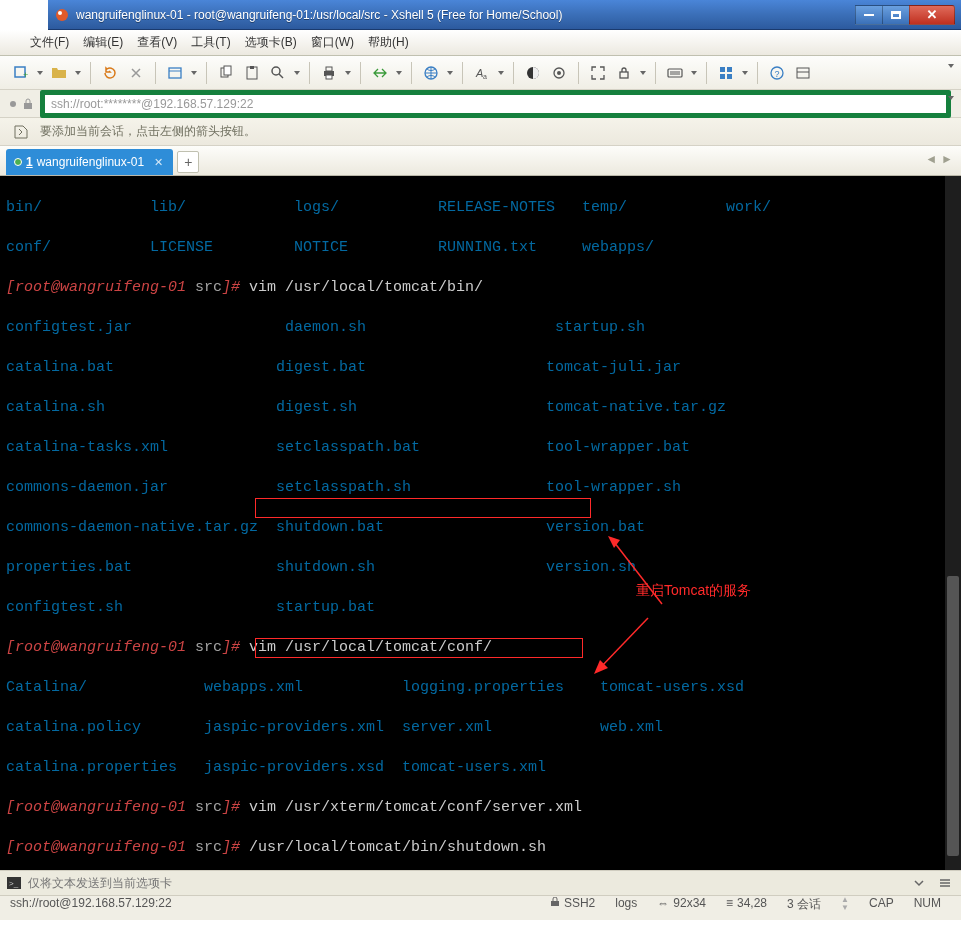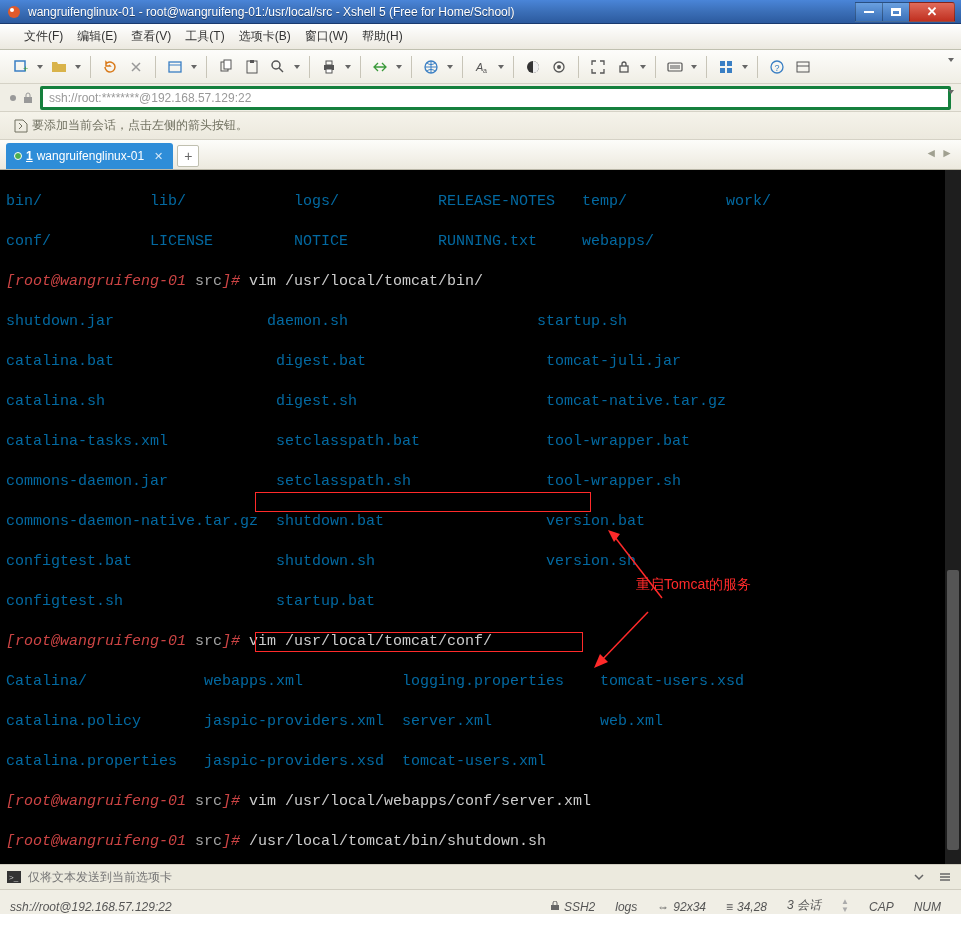--- a/index.html
+++ b/index.html
@@ -1,40 +1,40 @@
 <!DOCTYPE html>
 <html><head>
 <meta charset="utf-8">
 <style>
 * { margin:0; padding:0; box-sizing:border-box; }
 body { width:961px; height:929px; font-family:"Microsoft YaHei",Tahoma,sans-serif; font-size:12px; background:#fff; overflow:hidden; }
-.titlebar { height:24px; background:linear-gradient(#4a85d8,#3b6fb8 50%,#2c5a9e); display:flex; align-items:center; padding:0 6px; color:#fff; border-bottom:1px solid #1a3a6e; }
+.titlebar { height:30px; background:linear-gradient(#4a85d8,#3b6fb8 50%,#2c5a9e); display:flex; align-items:center; padding:0 6px; color:#fff; border-bottom:1px solid #1a3a6e;margin-left:48px; }
 .titlebar .icon { width:16px; height:16px; margin-right:6px; }
 .titlebar .icon svg { width:16px; height:16px; }
 .titlebar .title { flex:1; color:#fff; text-shadow:0 1px 0 rgba(0,0,0,.4); }
 .win-btns { display:flex; height:20px; }
 .win-btn { width:28px; height:20px; border:1px solid rgba(0,0,0,.3); margin-left:-1px; display:flex; align-items:center; justify-content:center; background:linear-gradient(#6aa0e0,#3a70b8); cursor:pointer; }
 .win-btn.min div { width:10px; border-top:2px solid #fff; }
 .win-btn.max div { width:10px; height:8px; border:2px solid #fff; border-top-width:3px; }
 .win-btn.close { background:linear-gradient(#e06b5b,#c03020); width:46px; border-top-right-radius:3px; }
 .win-btn.close div { color:#fff; font-size:13px; font-weight:bold; }
-.menubar { height:26px; background:linear-gradient(#fff,#ece9e0); border-bottom:1px solid #c0c0b0; display:flex; align-items:center; padding:0 24px; gap:14px; color:#333; }
+.menubar { height:26px; background:linear-gradient(#fff,#ece9e0); border-bottom:1px solid #c0c0b0; display:flex; align-items:center; padding:0 30px; gap:14px; color:#333; }
 .menubar span { cursor:pointer; }
 .toolbar { height:34px; background:linear-gradient(#fdfdfb,#f0eee5); border-bottom:1px solid #d5d2c6; display:flex; align-items:center; padding:0 10px; gap:4px; position:relative; }
 .tb-ico { width:22px; height:22px; display:flex; align-items:center; justify-content:center; cursor:pointer; border-radius:2px; }
 .tb-ico svg { width:16px; height:16px; fill:#555; }
 .tb-dd { width:8px; display:flex; align-items:center; justify-content:center; cursor:pointer; }
 .tb-dd::after { content:""; border-left:3px solid transparent; border-right:3px solid transparent; border-top:4px solid #666; }
 .tb-sep { width:1px; height:22px; background:#c8c5b8; margin:0 4px; }
 .addrbar { height:28px; background:#f0eee5; border-bottom:1px solid #d5d2c6; display:flex; align-items:center; padding:0 10px; color:#8a8a8a; gap:6px; position:relative; }
 .addrbar .lock { width:12px; height:12px; }
 .addrbar .lock svg { width:12px; height:12px; fill:#999; }
 .addrbar .bullet { width:6px; height:6px; background:#999; border-radius:50%; }
-.addrbar .addr { flex:1; border:3px solid #15803d; background:#fff; padding:2px 6px; color:#999; border-radius:2px; }
-.hintbar { height:28px; background:linear-gradient(#f5f3ea,#ece9de); border-bottom:1px solid #d5d2c6; display:flex; align-items:center; padding:0 14px; color:#707060; gap:4px; }
+.addrbar .addr { flex:1; border:5px solid #15803d; background:#fff; padding:2px 6px; color:#999; border-radius:2px; }
+.hintbar { height:28px; background:linear-gradient(#f5f3ea,#ece9de); border-bottom:1px solid #d5d2c6; display:flex; align-items:center; padding:0 14px; color:#707060; gap:12px; }
 .hintbar svg { width:14px; height:14px; fill:#707060; }
 .tabstrip { height:30px; background:linear-gradient(#fdfdfa,#ece9de); border-bottom:1px solid #bab7a8; display:flex; align-items:flex-end; padding:0 6px; position:relative; }
 .tab { height:26px; background:#2e8dd8; color:#fff; display:flex; align-items:center; padding:0 10px 0 8px; border-radius:3px 3px 0 0; font-size:12px; gap:4px; cursor:pointer; }
 .tab .dot { width:8px; height:8px; background:#4caf50; border-radius:50%; border:1px solid #fff; }
 .tab .num { font-weight:bold; text-decoration:underline; }
 .tab .close { margin-left:6px; cursor:pointer; font-size:11px; opacity:.8; }
 .tab-add { width:22px; height:22px; margin-left:4px; margin-bottom:2px; background:#fff; border:1px solid #c0c0b0; border-radius:2px; display:flex; align-items:center; justify-content:center; cursor:pointer; color:#666; font-size:14px; }
 .tabstrip .nav { position:absolute; right:8px; top:6px; display:flex; gap:4px; color:#a0a090; }
 .tabstrip .nav span { cursor:pointer; font-size:12px; }
 .terminal { background:#000; color:#ccc; font-family:Consolas,"Courier New",monospace; font-size:15px; line-height:20px; height:694px; overflow:hidden; position:relative; white-space:pre; padding:2px 6px; }
@@ -46,21 +46,21 @@
 .terminal .arrow { position:absolute; pointer-events:none; }
 .terminal .arrow svg { overflow:visible; }
 .terminal .scroll { position:absolute; right:0; top:0; width:16px; height:100%; background:#1e1e1e; }
 .terminal .scroll .thumb { position:absolute; left:2px; width:12px; background:#555; border-radius:2px; }
 .input-line { height:26px; background:#eceade; border-top:1px solid #d0cdc0; border-bottom:1px solid #d0cdc0; display:flex; align-items:center; padding:0 6px; gap:6px; }
 .input-line .termico { width:16px; height:16px; }
 .input-line .termico svg { width:16px; height:16px; fill:#666; }
 .input-line input { flex:1; border:none; background:#eceade; color:#be185d; font-size:12px; outline:none; }
 .input-line .rb { width:20px; height:20px; display:flex; align-items:center; justify-content:center; cursor:pointer; }
 .input-line .rb svg { width:14px; height:14px; fill:#666; }
-.status { height:24px; background:#f0eee5; display:flex; align-items:flex-end; padding:0 10px; color:#555; font-size:12px;font-style:italic; }
+.status { height:24px; background:#f0eee5; display:flex; align-items:flex-start; padding:0 10px; color:#555; font-size:12px; }
 .status .left { flex:1; }
 .status .sect { margin:0 10px; display:flex; align-items:center; gap:4px; }
 .status .lock svg { width:10px; height:10px; fill:#666; }
 .status .arrows { display:flex; flex-direction:column; font-size:8px; color:#aaa; line-height:8px; }
 </style>
 </head>
 <body>
 
 <div class="titlebar">
   <span class="icon">
@@ -271,45 +271,45 @@
   </div>
 </div>
 
 <div class="terminal">
 <span class="p1">bin/            lib/            logs/           RELEASE-NOTES   temp/           work/</span>
 
 <span class="p1">conf/           LICENSE         NOTICE          RUNNING.txt     webapps/</span>
 
 <span class="prompt"><span class="a">[root@wangruifeng-01 </span><span class="b">src</span><span class="a">]# </span></span><span>vim /usr/local/tomcat/bin/</span>
 
-<span class="p1">shutdown.jar                 daemon.sh                     startup.sh</span>
+<span class="p1">configtest.jar                 daemon.sh                     startup.sh</span>
 
 <span class="p1">catalina.bat                  digest.bat                    tomcat-juli.jar</span>
 
 <span class="p1">catalina.sh                   digest.sh                     tomcat-native.tar.gz</span>
 
 <span class="p1">catalina-tasks.xml            setclasspath.bat              tool-wrapper.bat</span>
 
 <span class="p1">commons-daemon.jar            setclasspath.sh               tool-wrapper.sh</span>
 
 <span class="p1">commons-daemon-native.tar.gz  shutdown.bat                  version.bat</span>
 
-<span class="p1">configtest.bat                shutdown.sh                   version.sh</span>
+<span class="p1">properties.bat                shutdown.sh                   version.sh</span>
 
 <span class="p1">configtest.sh                 startup.bat</span>
 
 <span class="prompt"><span class="a">[root@wangruifeng-01 </span><span class="b">src</span><span class="a">]# </span></span><span>vim /usr/local/tomcat/conf/</span>
 
 <span class="p1">Catalina/             webapps.xml           logging.properties    tomcat-users.xsd</span>
 
 <span class="p1">catalina.policy       jaspic-providers.xml  server.xml            web.xml</span>
 
 <span class="p1">catalina.properties   jaspic-providers.xsd  tomcat-users.xml</span>
 
-<span class="prompt"><span class="a">[root@wangruifeng-01 </span><span class="b">src</span><span class="a">]# </span></span><span>vim /usr/local/webapps/conf/server.xml</span>
+<span class="prompt"><span class="a">[root@wangruifeng-01 </span><span class="b">src</span><span class="a">]# </span></span><span>vim /usr/xterm/tomcat/conf/server.xml</span>
 
 <span class="prompt"><span class="a">[root@wangruifeng-01 </span><span class="b">src</span><span class="a">]# </span></span><span>/usr/local/tomcat/bin/shutdown.sh</span>
 
 
 
 
 
 
 
 

